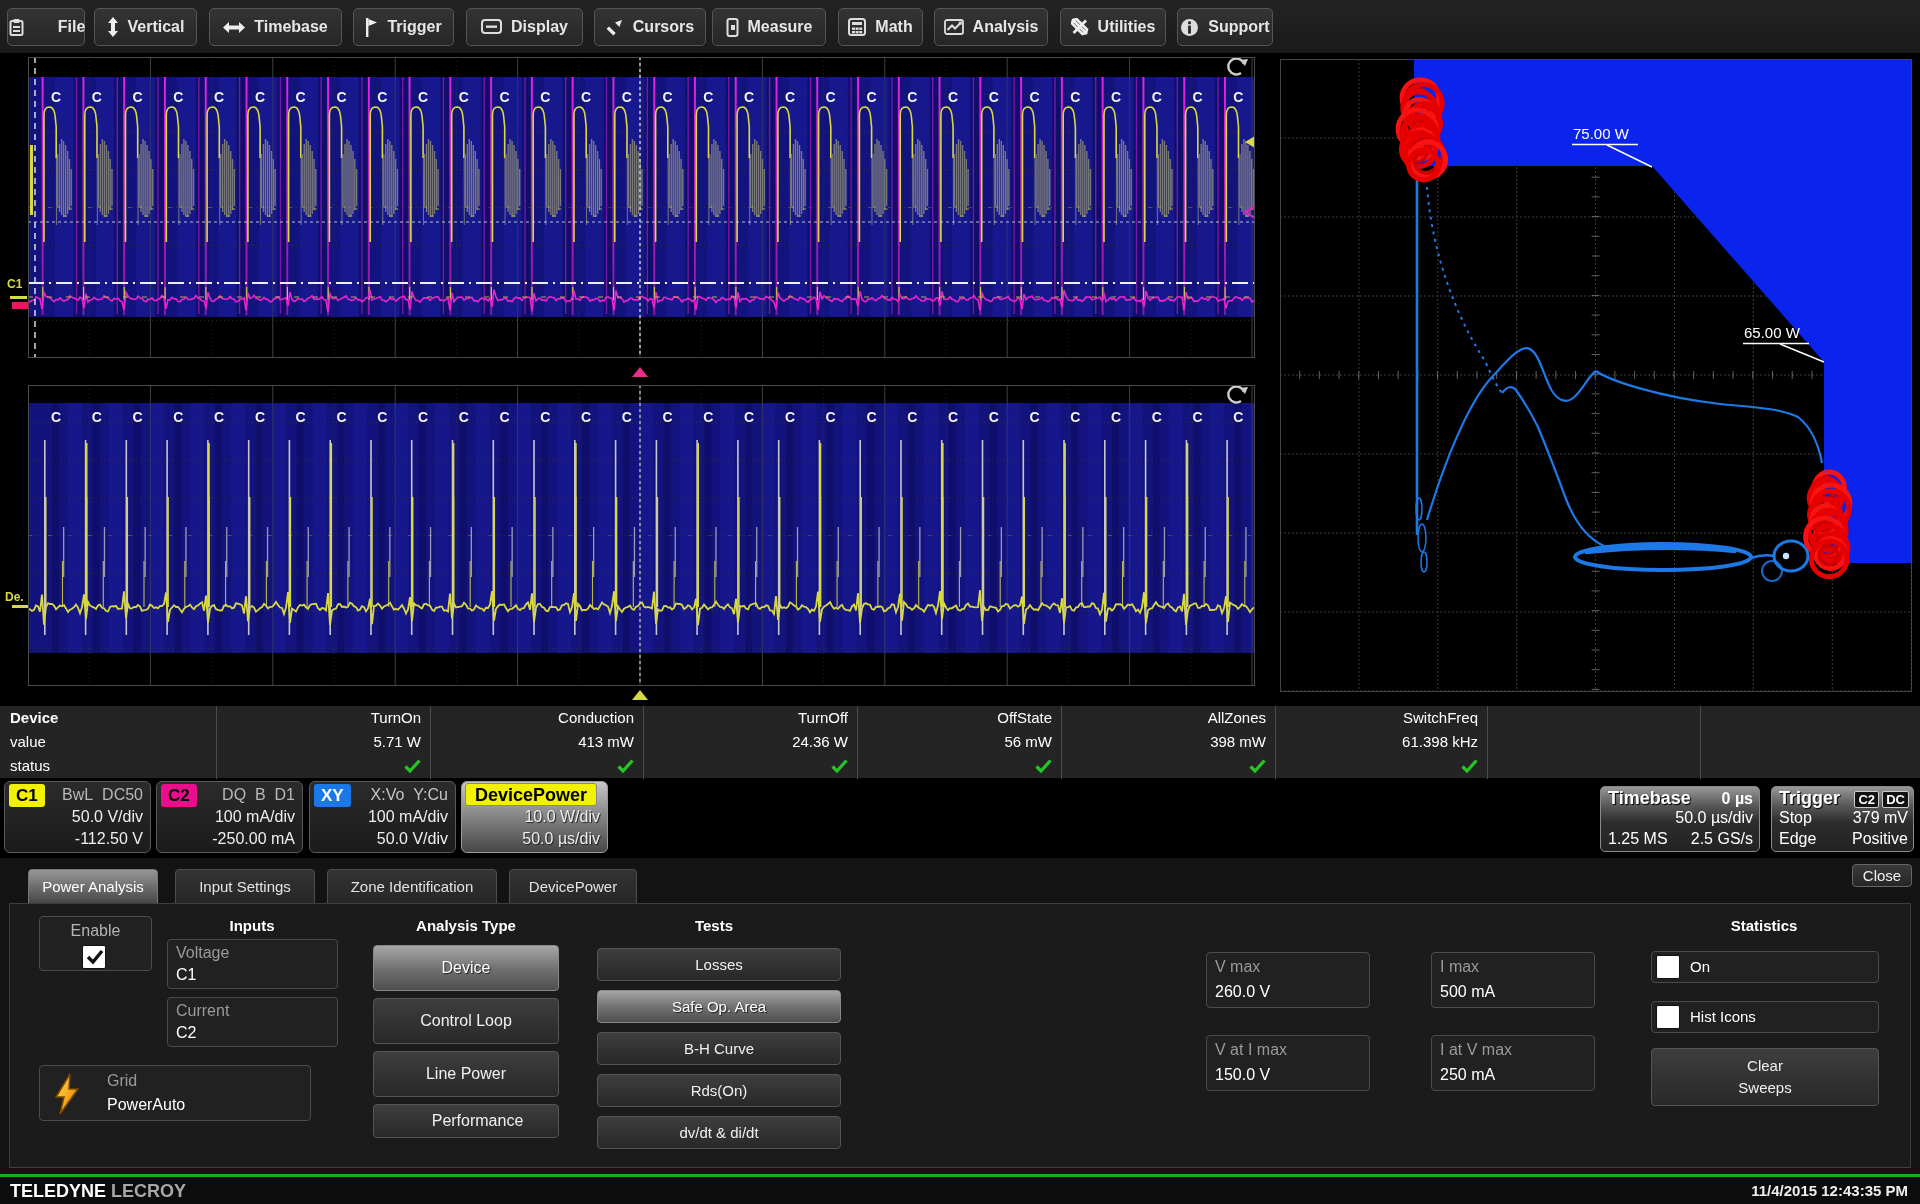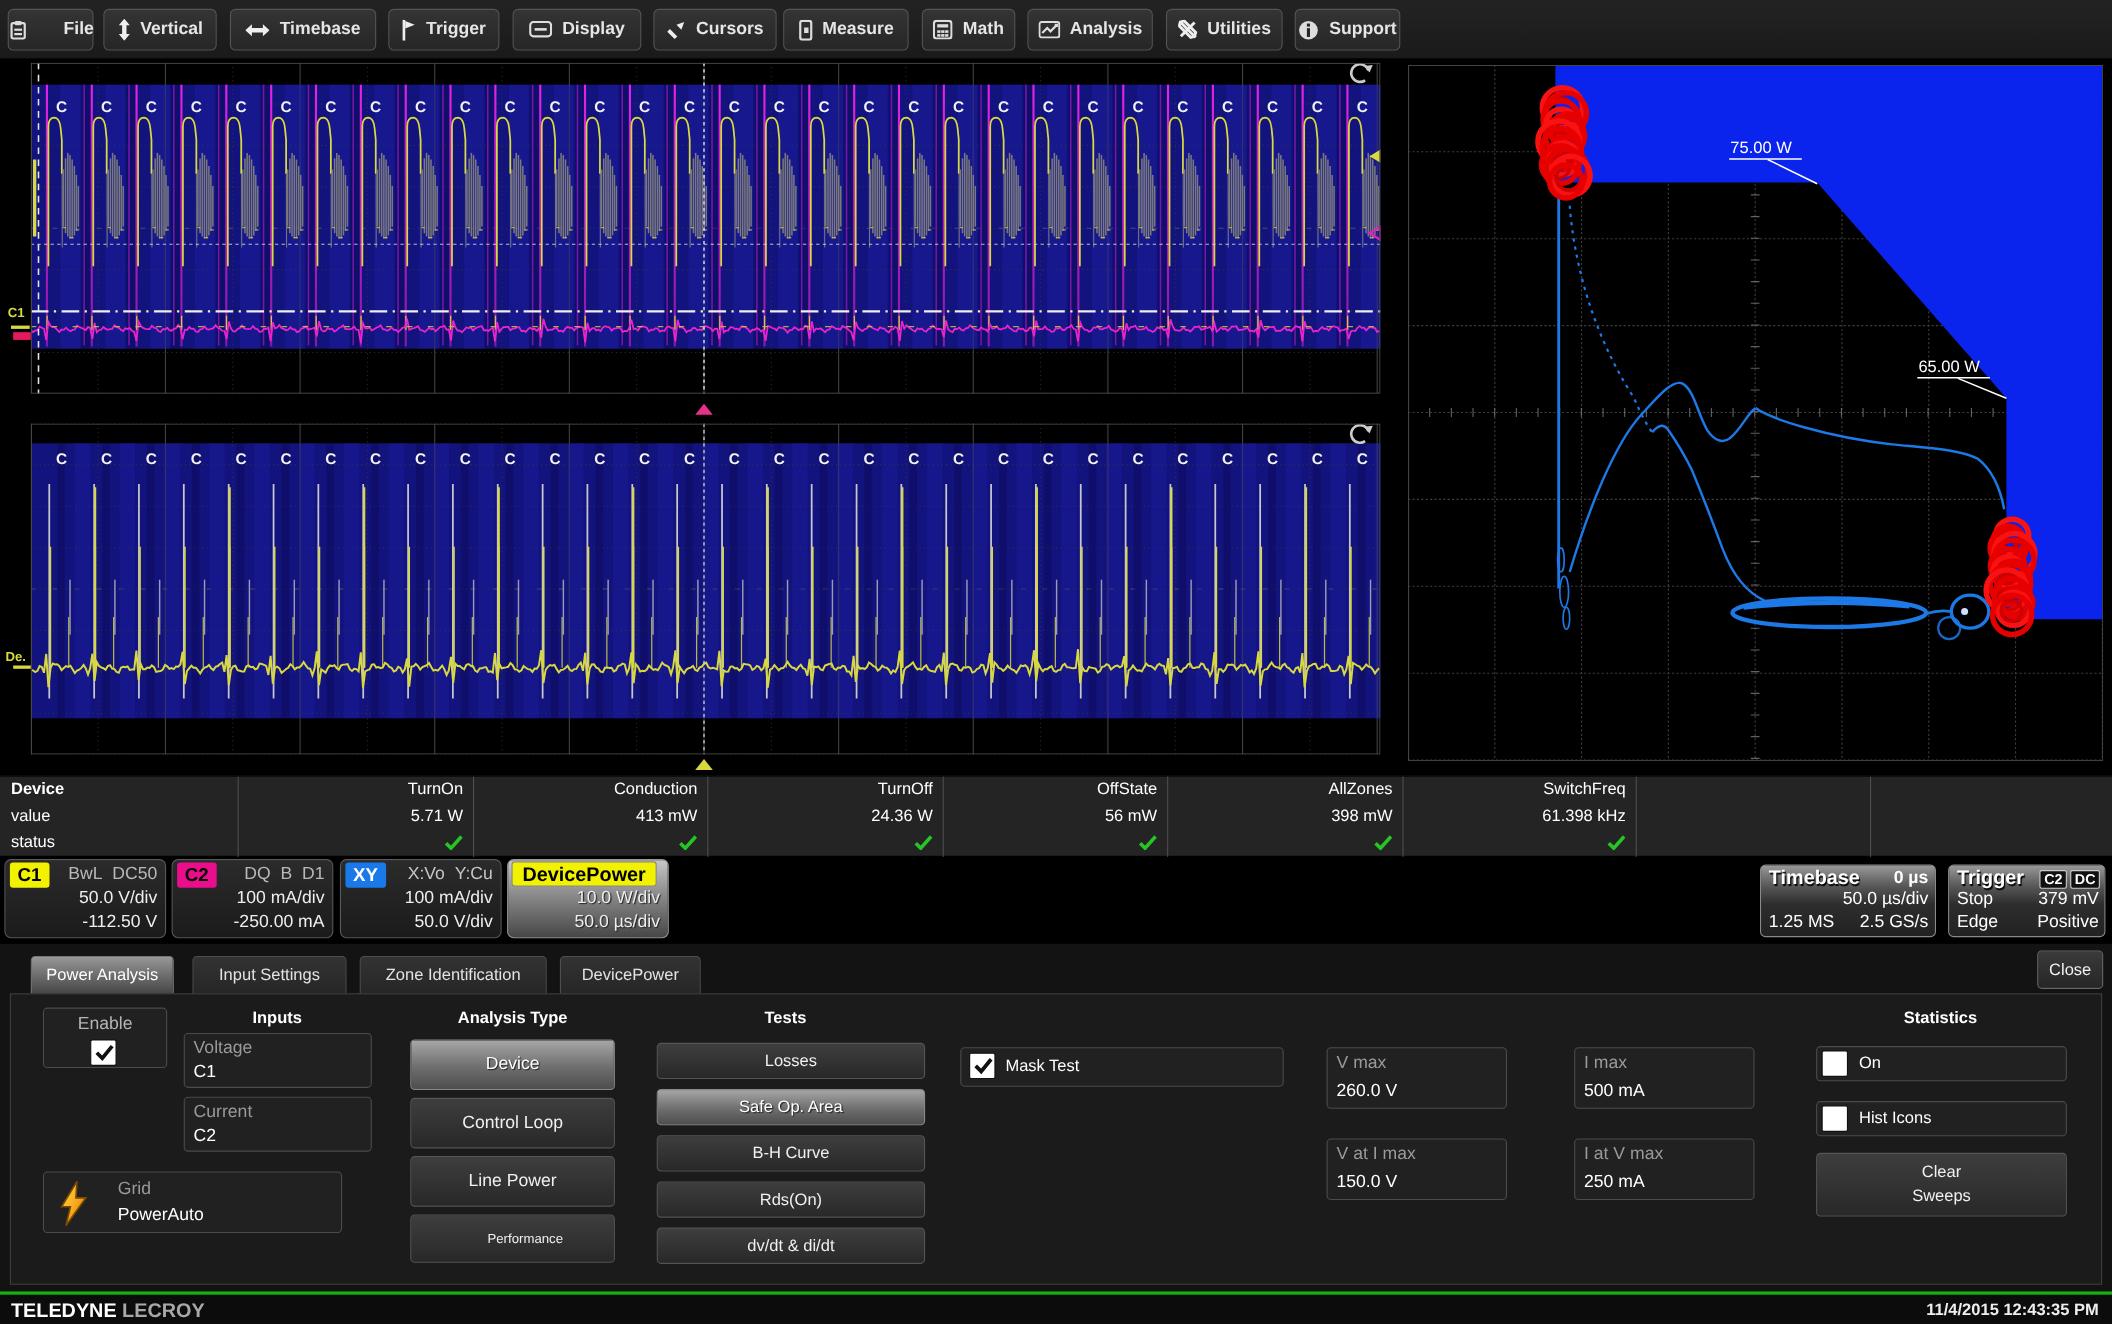--- a/index.html
+++ b/index.html
@@ -527,21 +527,21 @@
  <div style="position:absolute;left:7px;top:43px;">Edge</div>
  <div style="position:absolute;right:5px;top:43px;">Positive</div>
 </div>
 
 <div id="dlg">
 <div class="tab on" style="left:28px;width:130px;">Power Analysis</div>
 <div class="tab" style="left:175px;width:140px;">Input Settings</div>
 <div class="tab" style="left:327px;width:170px;">Zone Identification</div>
 <div class="tab" style="left:509px;width:128px;">DevicePower</div>
 
-<div class="abs" style="left:1852px;top:6px;width:60px;height:35px;background:linear-gradient(#3a3a3a,#262626);border:1px solid #666;border-radius:4px;color:#f0f0f0;font-size:15px;display:flex;align-items:center;justify-content:center;">Close</div>
+<div class="abs" style="left:1852px;top:6px;width:60px;height:23px;background:linear-gradient(#3a3a3a,#262626);border:1px solid #666;border-radius:4px;color:#f0f0f0;font-size:15px;display:flex;align-items:center;justify-content:center;">Close</div>
 <div id="dbody">
  <div class="hdrlbl" style="left:242px;top:13px;">Inputs</div>
  <div class="hdrlbl" style="left:456px;top:13px;">Analysis Type</div>
  <div class="hdrlbl" style="left:704px;top:13px;">Tests</div>
  <div class="hdrlbl" style="left:1754px;top:13px;">Statistics</div>
 
  <div class="gbox" style="left:29px;top:12px;width:113px;height:55px;">
    <div style="position:absolute;left:0;right:0;top:5px;text-align:center;color:#b5b5b5;font-size:16px;">Enable</div>
    <div class="cb" style="left:42px;top:28px;">
             <svg width="18" height="16" viewBox="0 0 18 16" style="position:absolute;left:3px;top:3px;">
@@ -568,36 +568,28 @@
             </defs>
 <path d="M20,1 L6,24 L14,24 L10,41 L28,16 L19,16 Z" fill="url(#bg2)" stroke="#7a4a00" stroke-width="1.5"></path>
           </svg>
    <div class="glabel" style="position:absolute;left:67px;top:6px;">Grid</div>
    <div style="position:absolute;left:67px;top:30px;">PowerAuto</div>
  </div>
 
  <div class="dlbtn sel" style="left:363px;top:41px;width:186px;height:46px;font-size:16px;">Device</div>
  <div class="dlbtn" style="left:363px;top:94px;width:186px;height:46px;font-size:16px;">Control Loop</div>
  <div class="dlbtn" style="left:363px;top:147px;width:186px;height:46px;font-size:16px;">Line Power</div>
- <div class="dlbtn" style="left:363px;top:200px;width:186px;height:44px;font-size:12px;padding-left:23px;">Performance</div>
+ <div class="dlbtn" style="left:363px;top:200px;width:186px;height:34px;font-size:16px;padding-left:23px;">Performance</div>
 
  <div class="dlbtn" style="left:587px;top:44px;width:244px;height:33px;">Losses</div>
  <div class="dlbtn sel" style="left:587px;top:86px;width:244px;height:33px;">Safe Op. Area</div>
  <div class="dlbtn" style="left:587px;top:128px;width:244px;height:33px;">B-H Curve</div>
  <div class="dlbtn" style="left:587px;top:170px;width:244px;height:33px;">Rds(On)</div>
  <div class="dlbtn" style="left:587px;top:212px;width:244px;height:33px;">dv/dt &amp; di/dt</div>
 
- <div class="gbox" style="left:863px;top:48px;width:294px;height:36px;">
-   <div class="cb" style="left:7px;top:4px;">
-            <svg width="18" height="16" viewBox="0 0 18 16" style="position:absolute;left:3px;top:3px;">
-              <path d="M2,8 L7,13 L16,2" stroke="#111" stroke-width="3.4" fill="none"></path>
-            </svg>
-          </div>
-   <div style="position:absolute;left:40px;top:8px;font-size:15px;">Mask Test</div>
- </div>
 
  <div class="gbox" style="left:1196px;top:48px;width:164px;height:56px;font-size:16px;">
    <div class="glabel" style="position:absolute;left:8px;top:5px;">V max</div>
    <div style="position:absolute;left:8px;top:30px;">260.0 V</div>
  </div>
  <div class="gbox" style="left:1196px;top:131px;width:164px;height:56px;font-size:16px;">
    <div class="glabel" style="position:absolute;left:8px;top:5px;">V at I max</div>
    <div style="position:absolute;left:8px;top:30px;">150.0 V</div>
  </div>
  <div class="gbox" style="left:1421px;top:48px;width:164px;height:56px;font-size:16px;">

